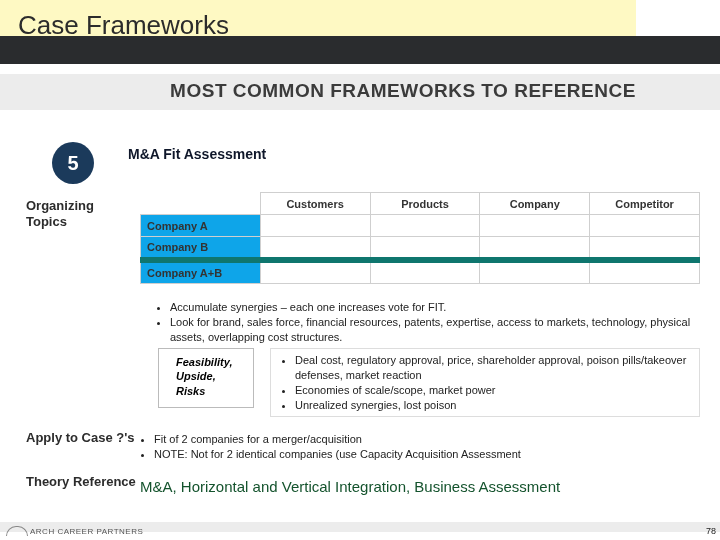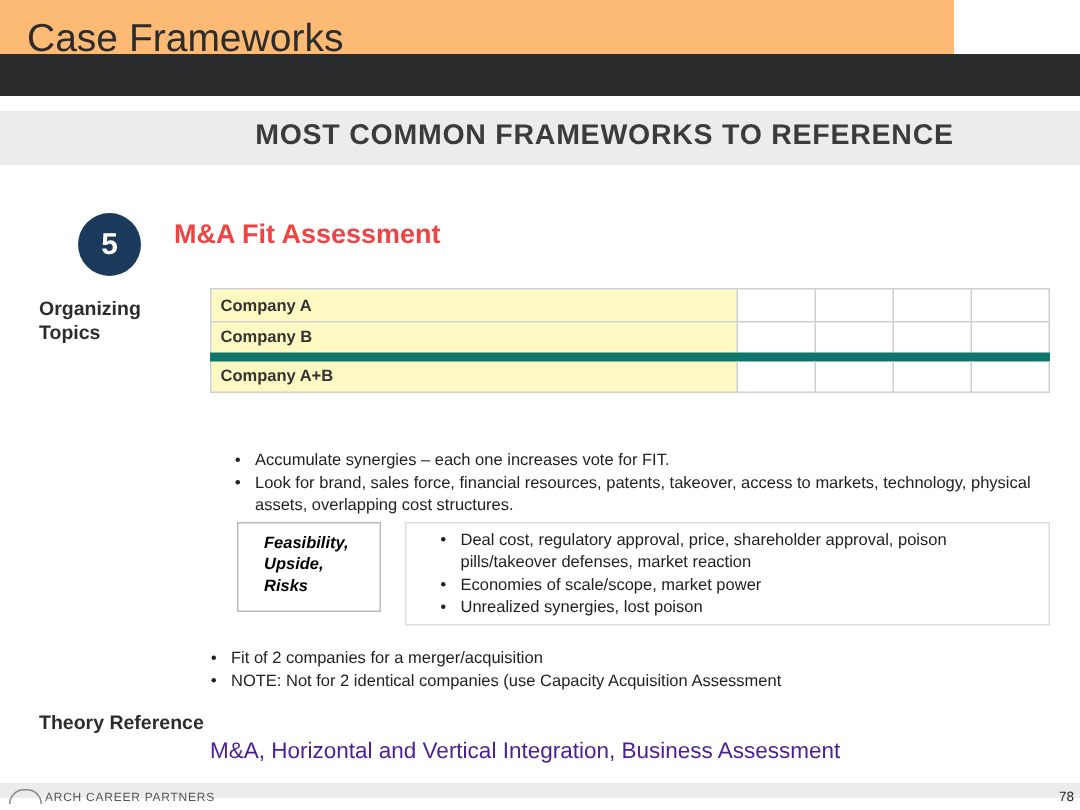--- a/index.html
+++ b/index.html
@@ -1,52 +1,52 @@
 <!DOCTYPE html>
 <html><head>
 <meta charset="utf-8">
 <style>
   * { box-sizing: border-box; margin: 0; padding: 0; }
   html, body { width: 720px; height: 540px; font-family: Arial, Helvetica, sans-serif; background: #fff; }
   .slide { position: relative; width: 720px; height: 540px; }
 
-  .titlebar { position: absolute; left: 0; top: 0; width: 636px; height: 64px; background: #fdba74; }
+  .titlebar { position: absolute; left: 0; top: 0; width: 636px; height: 64px; background: #fef9c3; }
   .titlebar .blk { position: absolute; left: 0; top: 36px; width: 720px; height: 28px; background: #2a2c2e; }
   .titlebar h1 { position: absolute; left: 18px; top: 10px; font-size: 26px; font-weight: 400; color: #2c2c2c; }
 
   .subtitle-band { position: absolute; left: 0; top: 74px; width: 720px; height: 36px; background: #ececec; }
   .subtitle { position: absolute; left: 0; top: 80px; width: 720px; text-align: center; font-size: 19px; font-weight: 700; color: #3b3b3b; letter-spacing: 0.5px; margin-left: 43px; }
 
   .circle { position: absolute; left: 52px; top: 142px; width: 42px; height: 42px; border-radius: 50%; background: #1b3a5b; color: #fff; text-align: center; line-height: 42px; font-size: 20px; font-weight: 700; }
-  .fw-title { position: absolute; left: 116px; top: 146px; font-size: 18px; font-weight: 700; color: #ef4444; }
+  .fw-title { position: absolute; left: 128px; top: 146px; font-size: 14px; font-weight: 700; color: #0f172a; }
 
   .left-label { position: absolute; width: 110px; font-size: 13px; font-weight: 700; color: #2c2c2c; text-align: left; line-height: 1.25; }
   .ll1 { left: 26px; top: 198px; }
   .ll2 { left: 26px; top: 430px; }
   .ll3 { left: 26px; top: 474px; }
 
   .matrix { position: absolute; left: 140px; top: 192px; width: 560px; border-collapse: collapse; }
   .matrix th, .matrix td { border: 1px solid #cfcfcf; font-size: 11px; font-weight: 700; color: #333; padding: 4px 6px; text-align: left; height: 22px; }
   .matrix th.blank { border-left: none; border-top: none; border-bottom: 1px solid #cfcfcf; background: #fff; width: 120px; }
   .matrix th.col { background: #fff; text-align: center; width: 110px; font-weight: 700; }
-  .matrix td.rowh { background: #fef9c3; }
+  .matrix td.rowh { background: #0ea5e9; }
   .matrix td.cell { background: #fff; }
   .matrix tr.sep td, .matrix tr.sep th { border-top: 6px solid #0f766e; }
 
   .bullets1 { position: absolute; left: 140px; top: 300px; width: 560px; font-size: 11px; color: #222; line-height: 1.35; }
   .bullets1 li { margin-left: 30px; list-style: disc; }
 
   .feas-box { position: absolute; left: 158px; top: 348px; width: 96px; height: 60px; border: 1px solid #bbb; background: #fff; font-size: 11px; font-style: italic; font-weight: 700; padding: 6px 17px; line-height: 1.3; }
-  .feas-notes { position: absolute; left: 270px; top: 348px; width: 430px; font-size: 11px; color: #222; line-height: 1.35; border: 1px solid #ddd; padding: 4px 22px; }
+  .feas-notes { position: absolute; left: 270px; top: 348px; width: 430px; font-size: 11px; color: #222; line-height: 1.35; border: 1px solid #ddd; padding: 4px 10px; }
   .feas-notes li { margin-left: 14px; list-style: disc; }
 
   .apply-list { position: absolute; left: 140px; top: 432px; width: 560px; font-size: 11px; color: #222; line-height: 1.35; }
   .apply-list li { margin-left: 14px; list-style: disc; }
 
-  .theory-text { position: absolute; left: 140px; top: 492px; width: 560px; font-size: 15px; color: #4c1d95; }
+  .theory-text { position: absolute; left: 140px; top: 478px; width: 560px; font-size: 15px; color: #14532d; }
 
   .footer-bar { position: absolute; left: 0; bottom: 8px; width: 720px; height: 10px; background: #ececec; }
   .logo { position: absolute; left: 6px; bottom: 4px; font-size: 8px; color: #555; letter-spacing: 0.5px; }
   .logo .arc { display:inline-block; width:22px; height:10px; border:1.5px solid #888; border-bottom:none; border-radius: 12px 12px 0 0; vertical-align: bottom; margin-right:2px;}
   .pgnum { position: absolute; right: 4px; bottom: 4px; font-size: 9px; color: #222; }
 </style>
 </head>
 <body>
 
 <div class="slide">
@@ -59,20 +59,27 @@
   <div class="subtitle-band"></div>
   <div class="subtitle">MOST COMMON FRAMEWORKS TO REFERENCE</div>
 
   <div class="circle">5</div>
   <div class="fw-title">M&amp;A Fit Assessment</div>
 
   <div class="left-label ll1">Organizing Topics</div>
 
   <table class="matrix">
     <tbody>
+        <tr>
+      <th class="blank"></th>
+      <th class="col">Customers</th>
+      <th class="col">Products</th>
+      <th class="col">Company</th>
+      <th class="col">Competitor</th>
+    </tr>
     <tr>
       <td class="rowh">Company A</td>
       <td class="cell"></td>
           <td class="cell"></td>
           <td class="cell"></td>
           <td class="cell"></td>
     </tr>
     <tr>
       <td class="rowh">Company B</td>
       <td class="cell"></td>
@@ -85,30 +92,31 @@
       <td class="cell"></td>
           <td class="cell"></td>
           <td class="cell"></td>
           <td class="cell"></td>
     </tr>
   </tbody>
     </table>
 
   <ul class="bullets1">
     <li>Accumulate synergies – each one increases vote for FIT.</li>
-    <li>Look for brand, sales force, financial resources, patents, takeover, access to markets, technology, physical assets, overlapping cost structures.</li>
+    <li>Look for brand, sales force, financial resources, patents, expertise, access to markets, technology, physical assets, overlapping cost structures.</li>
   </ul>
 
   <div class="feas-box">Feasibility, Upside, Risks</div>
   <ul class="feas-notes">
     <li>Deal cost, regulatory approval, price, shareholder approval, poison pills/takeover defenses, market reaction</li>
     <li>Economies of scale/scope, market power</li>
     <li>Unrealized synergies, lost poison</li>
   </ul>
 
+  <div class="left-label ll2">Apply to Case ?'s</div>
   <ul class="apply-list">
     <li>Fit of 2 companies for a merger/acquisition</li>
     <li>NOTE: Not for 2 identical companies (use Capacity Acquisition Assessment</li>
   </ul>
 
   <div class="left-label ll3">Theory Reference</div>
   <div class="theory-text">M&amp;A, Horizontal and Vertical Integration, Business Assessment</div>
 
   <div class="footer-bar"></div>
   <div class="logo"><span class="arc"></span><span>ARCH CAREER PARTNERS</span></div>

